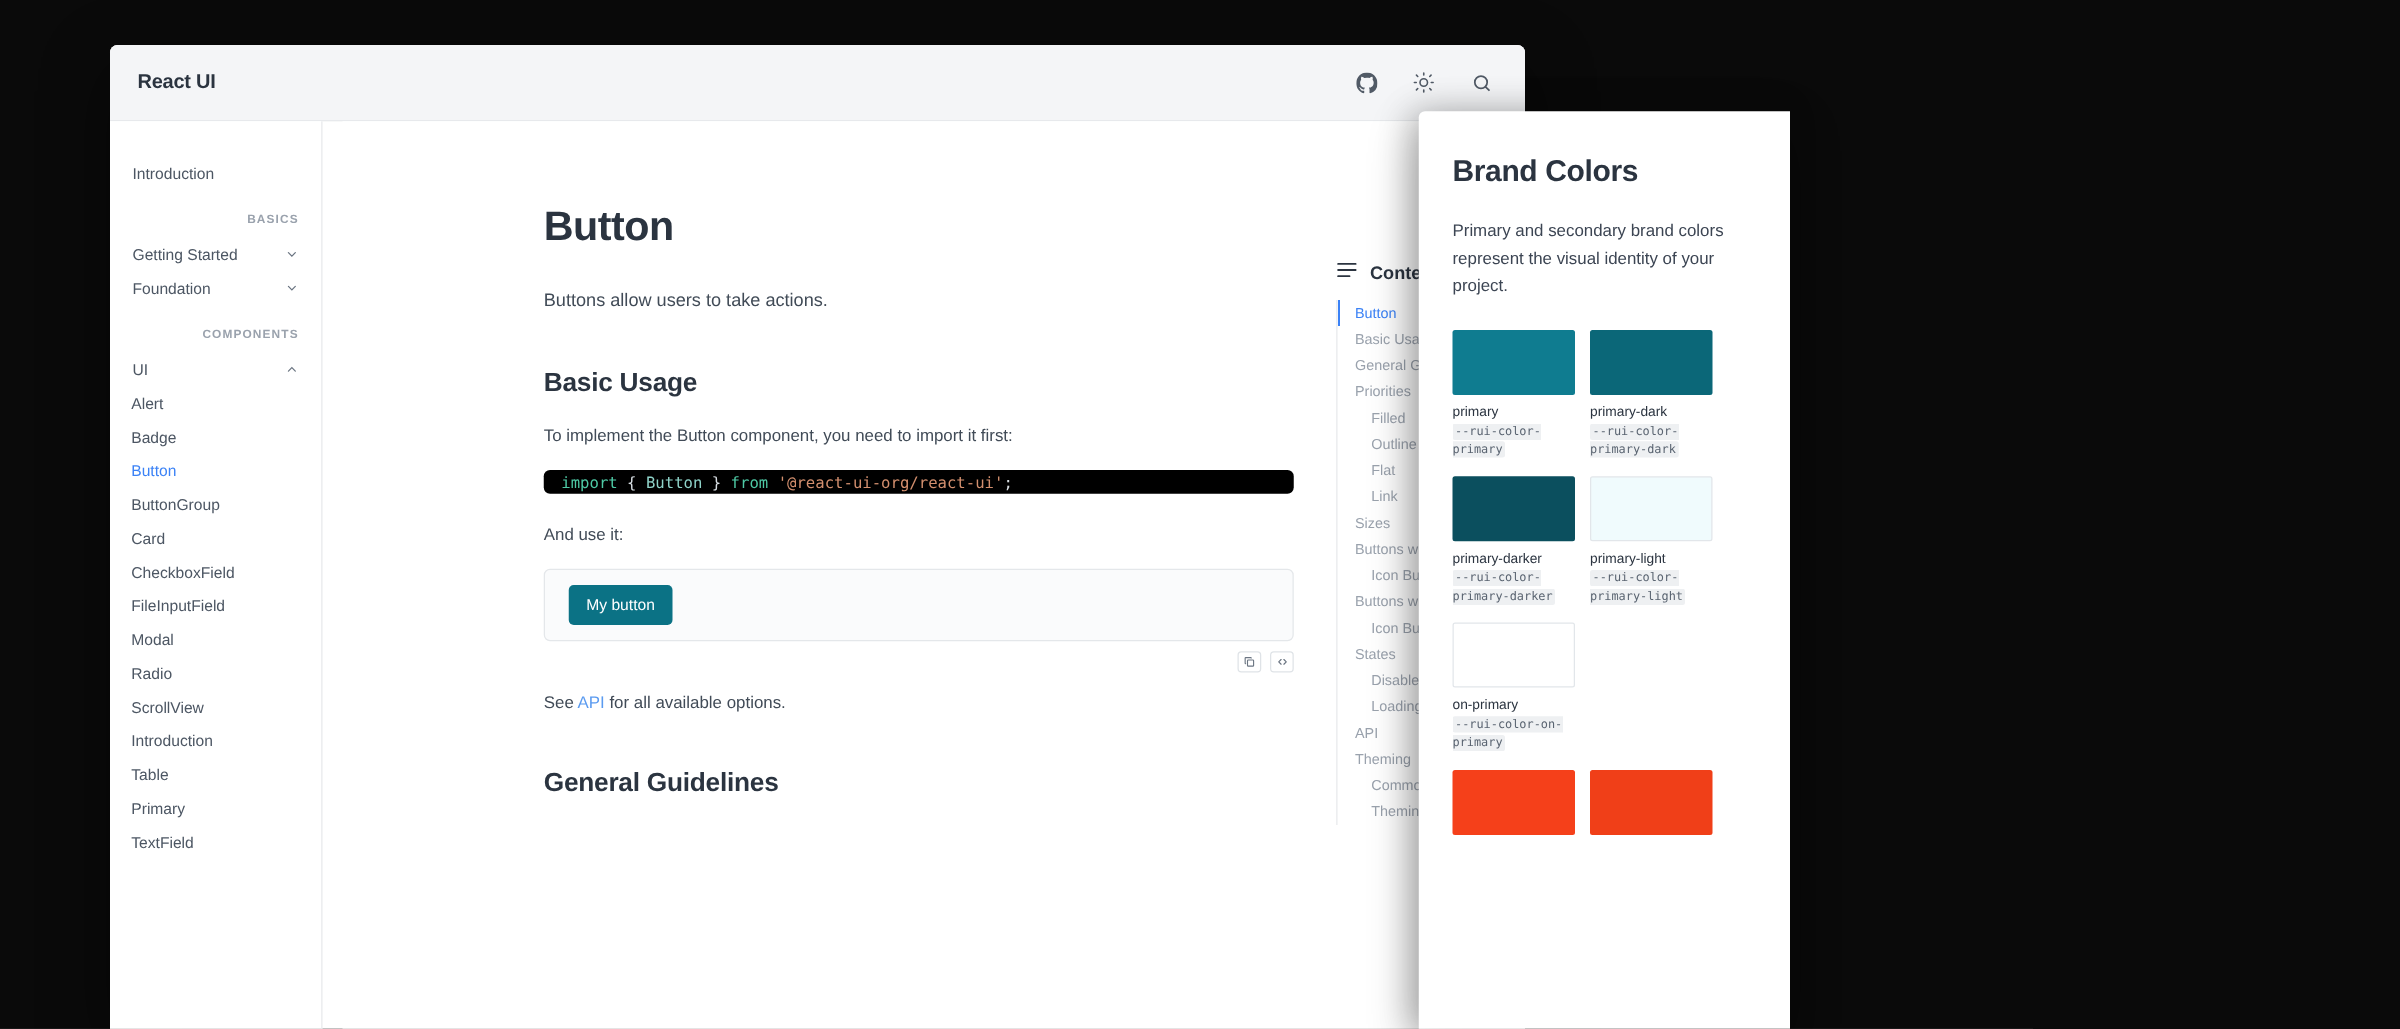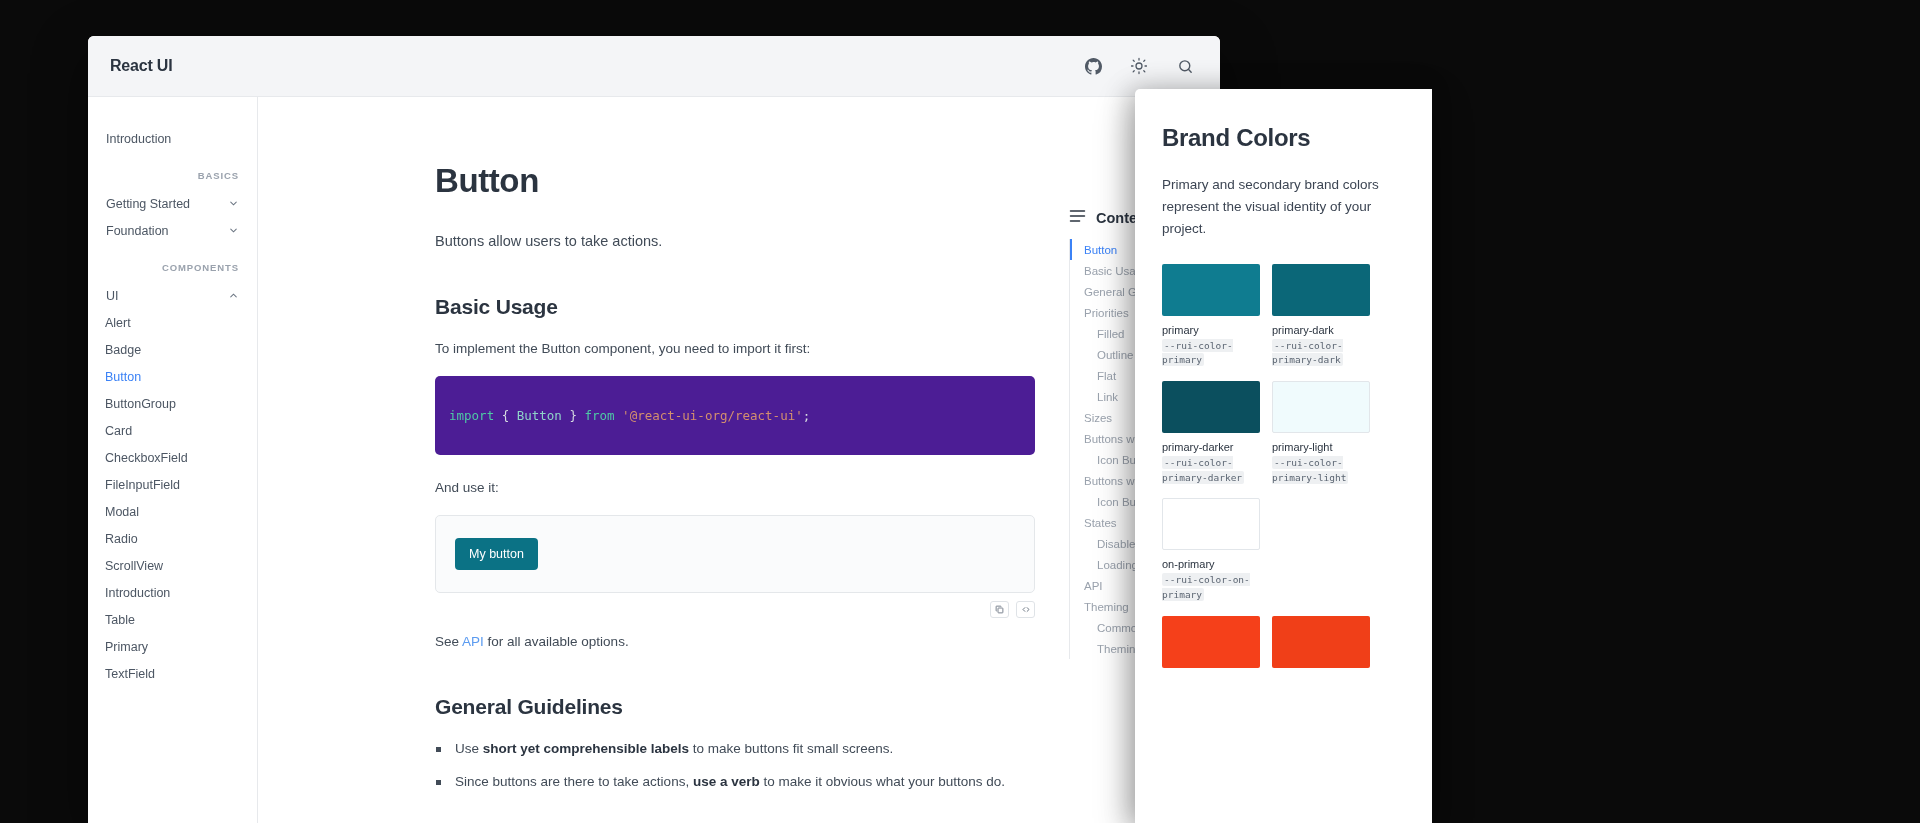--- a/index.html
+++ b/index.html
@@ -114,38 +114,38 @@
   #doc h2 {
     font-size: 21px; font-weight: 700;
     color: #2b3440; letter-spacing: -0.2px;
     margin-bottom: 22px;
   }
   #doc p.body {
     font-size: 13.5px; color: #414b57;
     margin-bottom: 20px;
   }
   #code-block {
-    background: #4c1d95;
+    background: #000000;
     border-radius: 5px;
-    padding: 32px 14px;
+    padding: 2px 14px;
     font-family: "DejaVu Sans Mono", monospace;
     font-size: 12.5px;
     color: #d7dde2;
     margin-bottom: 25px;
     white-space: pre;
   }
   .tok-kw   { color: #4ec9a5; }
   .tok-id   { color: #8fd3c9; }
   .tok-punc { color: #d7dde2; }
   .tok-str  { color: #d38f6e; }
   #demo-box {
     border: 1px solid #e4e7ea;
     background: #fafbfc;
     border-radius: 5px;
-    padding: 22px 19px;
+    padding: 12px 19px;
     margin-bottom: 8px;
   }
   #demo-button {
     background: #0b7285;
     color: #ffffff;
     border: none;
     border-radius: 4px;
     font-size: 12.5px;
     font-family: "Liberation Sans", sans-serif;
     padding: 9px 14px;
@@ -399,24 +399,20 @@
           <svg width="10" height="9" viewBox="0 0 24 24" fill="none" stroke="currentColor" stroke-width="2.6" stroke-linecap="round" stroke-linejoin="round">
             <path d="M9 17l-5-5 5-5M15 7l5 5-5 5"></path>
           </svg>
         </div>
       </div>
 
       <p class="body"><span>See </span><a class="inline-link" href="#">API</a><span> for all available options.</span></p>
 
       <h2 style="margin-top:46px">General Guidelines</h2>
 
-      <ul class="guidelines">
-        <li><span>Use </span><b>short yet comprehensible labels</b><span> to make buttons fit small screens.</span></li>
-        <li><span>Since buttons are there to take actions, </span><b>use a verb</b><span> to make it obvious what your buttons do.</span></li>
-      </ul>
     </article>
 
     <aside id="toc">
       <div id="toc-head">
         <span>
           <svg width="17" height="14" viewBox="0 0 24 20" fill="none" stroke="#2b3440" stroke-width="2.1" stroke-linecap="round">
             <path d="M2 3h20M2 10h20M2 17h13"></path>
           </svg>
         </span>
         <span class="t">Contents</span>

